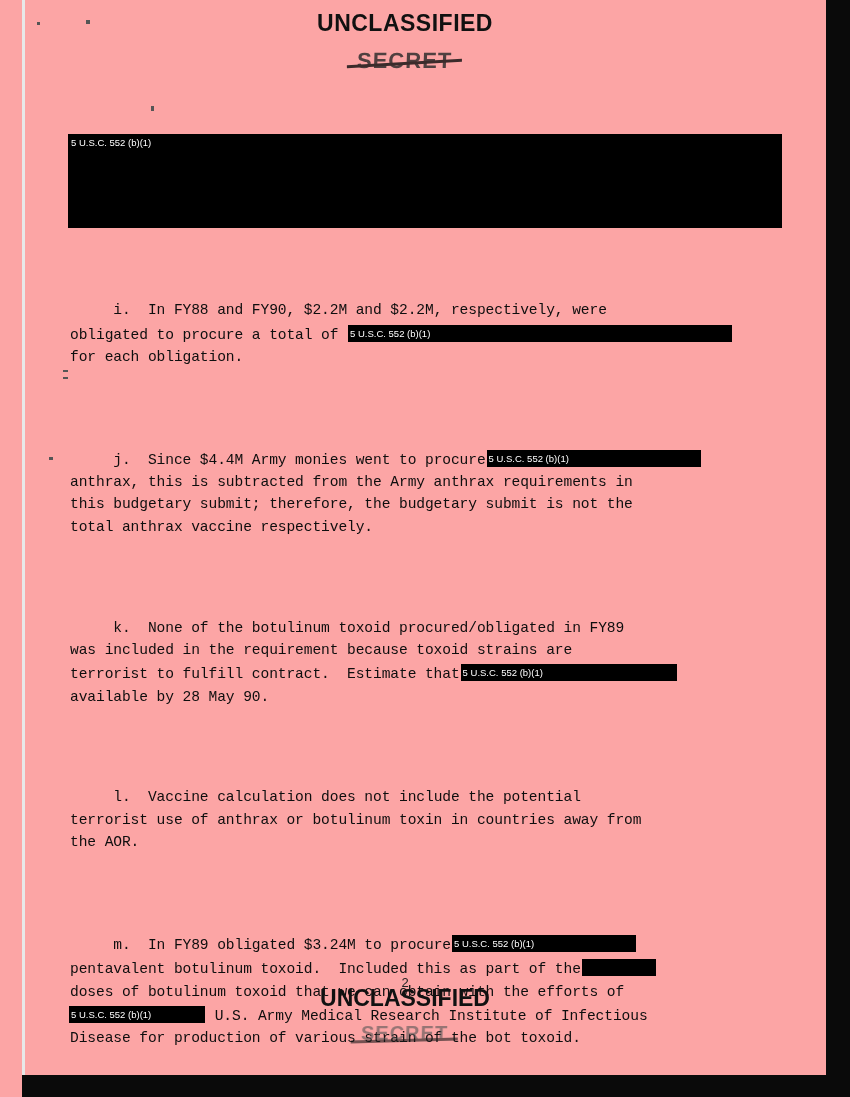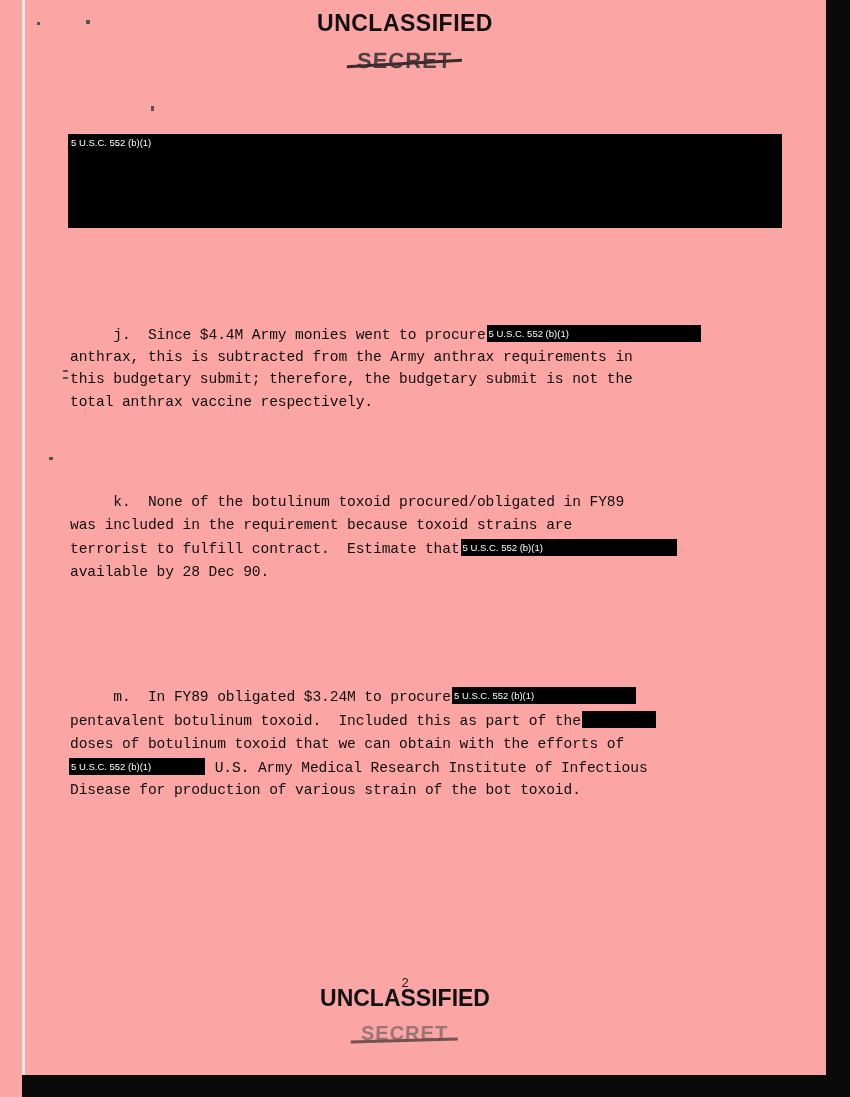--- a/index.html
+++ b/index.html
@@ -198,31 +198,37 @@
   <div class="secret-top">
     <span class="secret-word">SECRET</span>
   </div>
 
   <div class="redaction-block">
     <span class="tag">5 U.S.C. 552 (b)(1)</span>
   </div>
 
   <div class="body-text">
 
+    <div class="para"><span>     i.  In FY88 and FY90, $2.2M and $2.2M, respectively, were</span>
+<span>obligated to procure a total of </span><span class="rdx" style="width:380px;">5 U.S.C. 552 (b)(1)</span>
+<span>for each obligation.</span></div>
 
     <div class="para"><span>     j.  Since $4.4M Army monies went to procure</span><span class="rdx" style="width:210px;">5 U.S.C. 552 (b)(1)</span>
 <span>anthrax, this is subtracted from the Army anthrax requirements in</span>
 <span>this budgetary submit; therefore, the budgetary submit is not the</span>
 <span>total anthrax vaccine respectively.</span></div>
 
     <div class="para"><span>     k.  None of the botulinum toxoid procured/obligated in FY89</span>
 <span>was included in the requirement because toxoid strains are</span>
 <span>terrorist to fulfill contract.  Estimate that</span><span class="rdx" style="width:212px;">5 U.S.C. 552 (b)(1)</span>
-<span>available by 28 Dec 90.</span></div>
-
+<span>available by 28 May 90.</span></div>
+
+    <div class="para"><span>     l.  Vaccine calculation does not include the potential</span>
+<span>terrorist use of anthrax or botulinum toxin in countries away from</span>
+<span>the AOR.</span></div>
 
     <div class="para"><span>     m.  In FY89 obligated $3.24M to procure</span><span class="rdx" style="width:180px;">5 U.S.C. 552 (b)(1)</span>
 <span>pentavalent botulinum toxoid.  Included this as part of the</span><span class="rdx blank" style="width:70px;"></span>
 <span>doses of botulinum toxoid that we can obtain with the efforts of</span>
 <span class="rdx" style="width:132px;margin-left:-1px;">5 U.S.C. 552 (b)(1)</span><span> U.S. Army Medical Research Institute of Infectious</span>
 <span>Disease for production of various strain of the bot toxoid.</span></div>
 
     
 
   </div>

